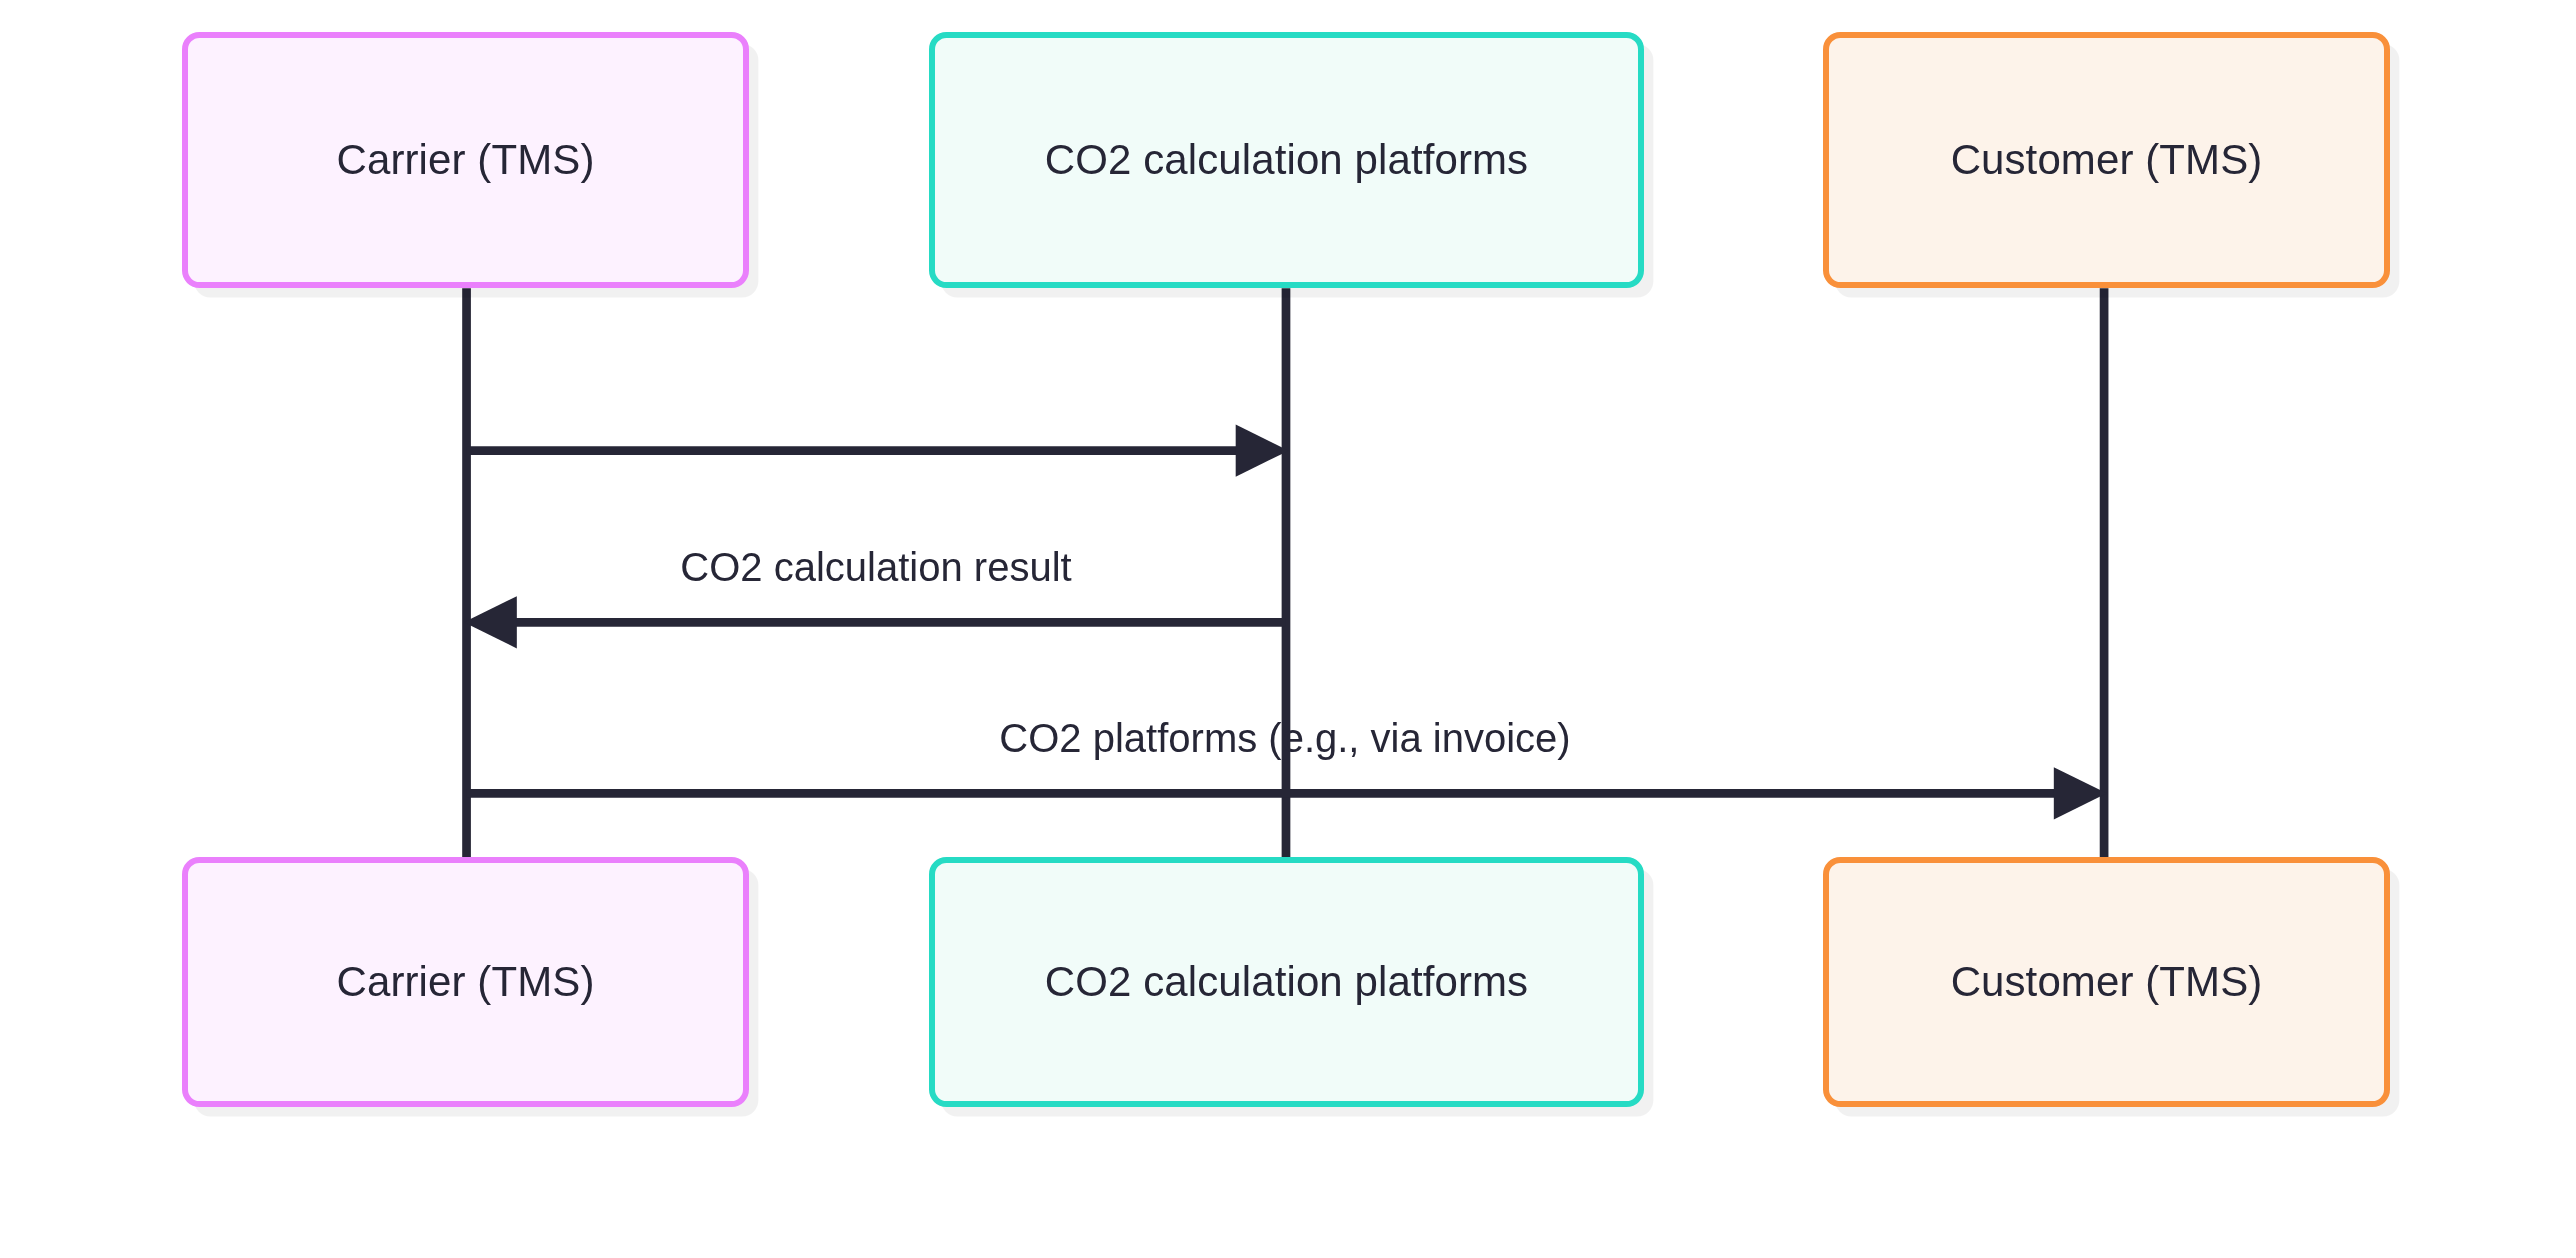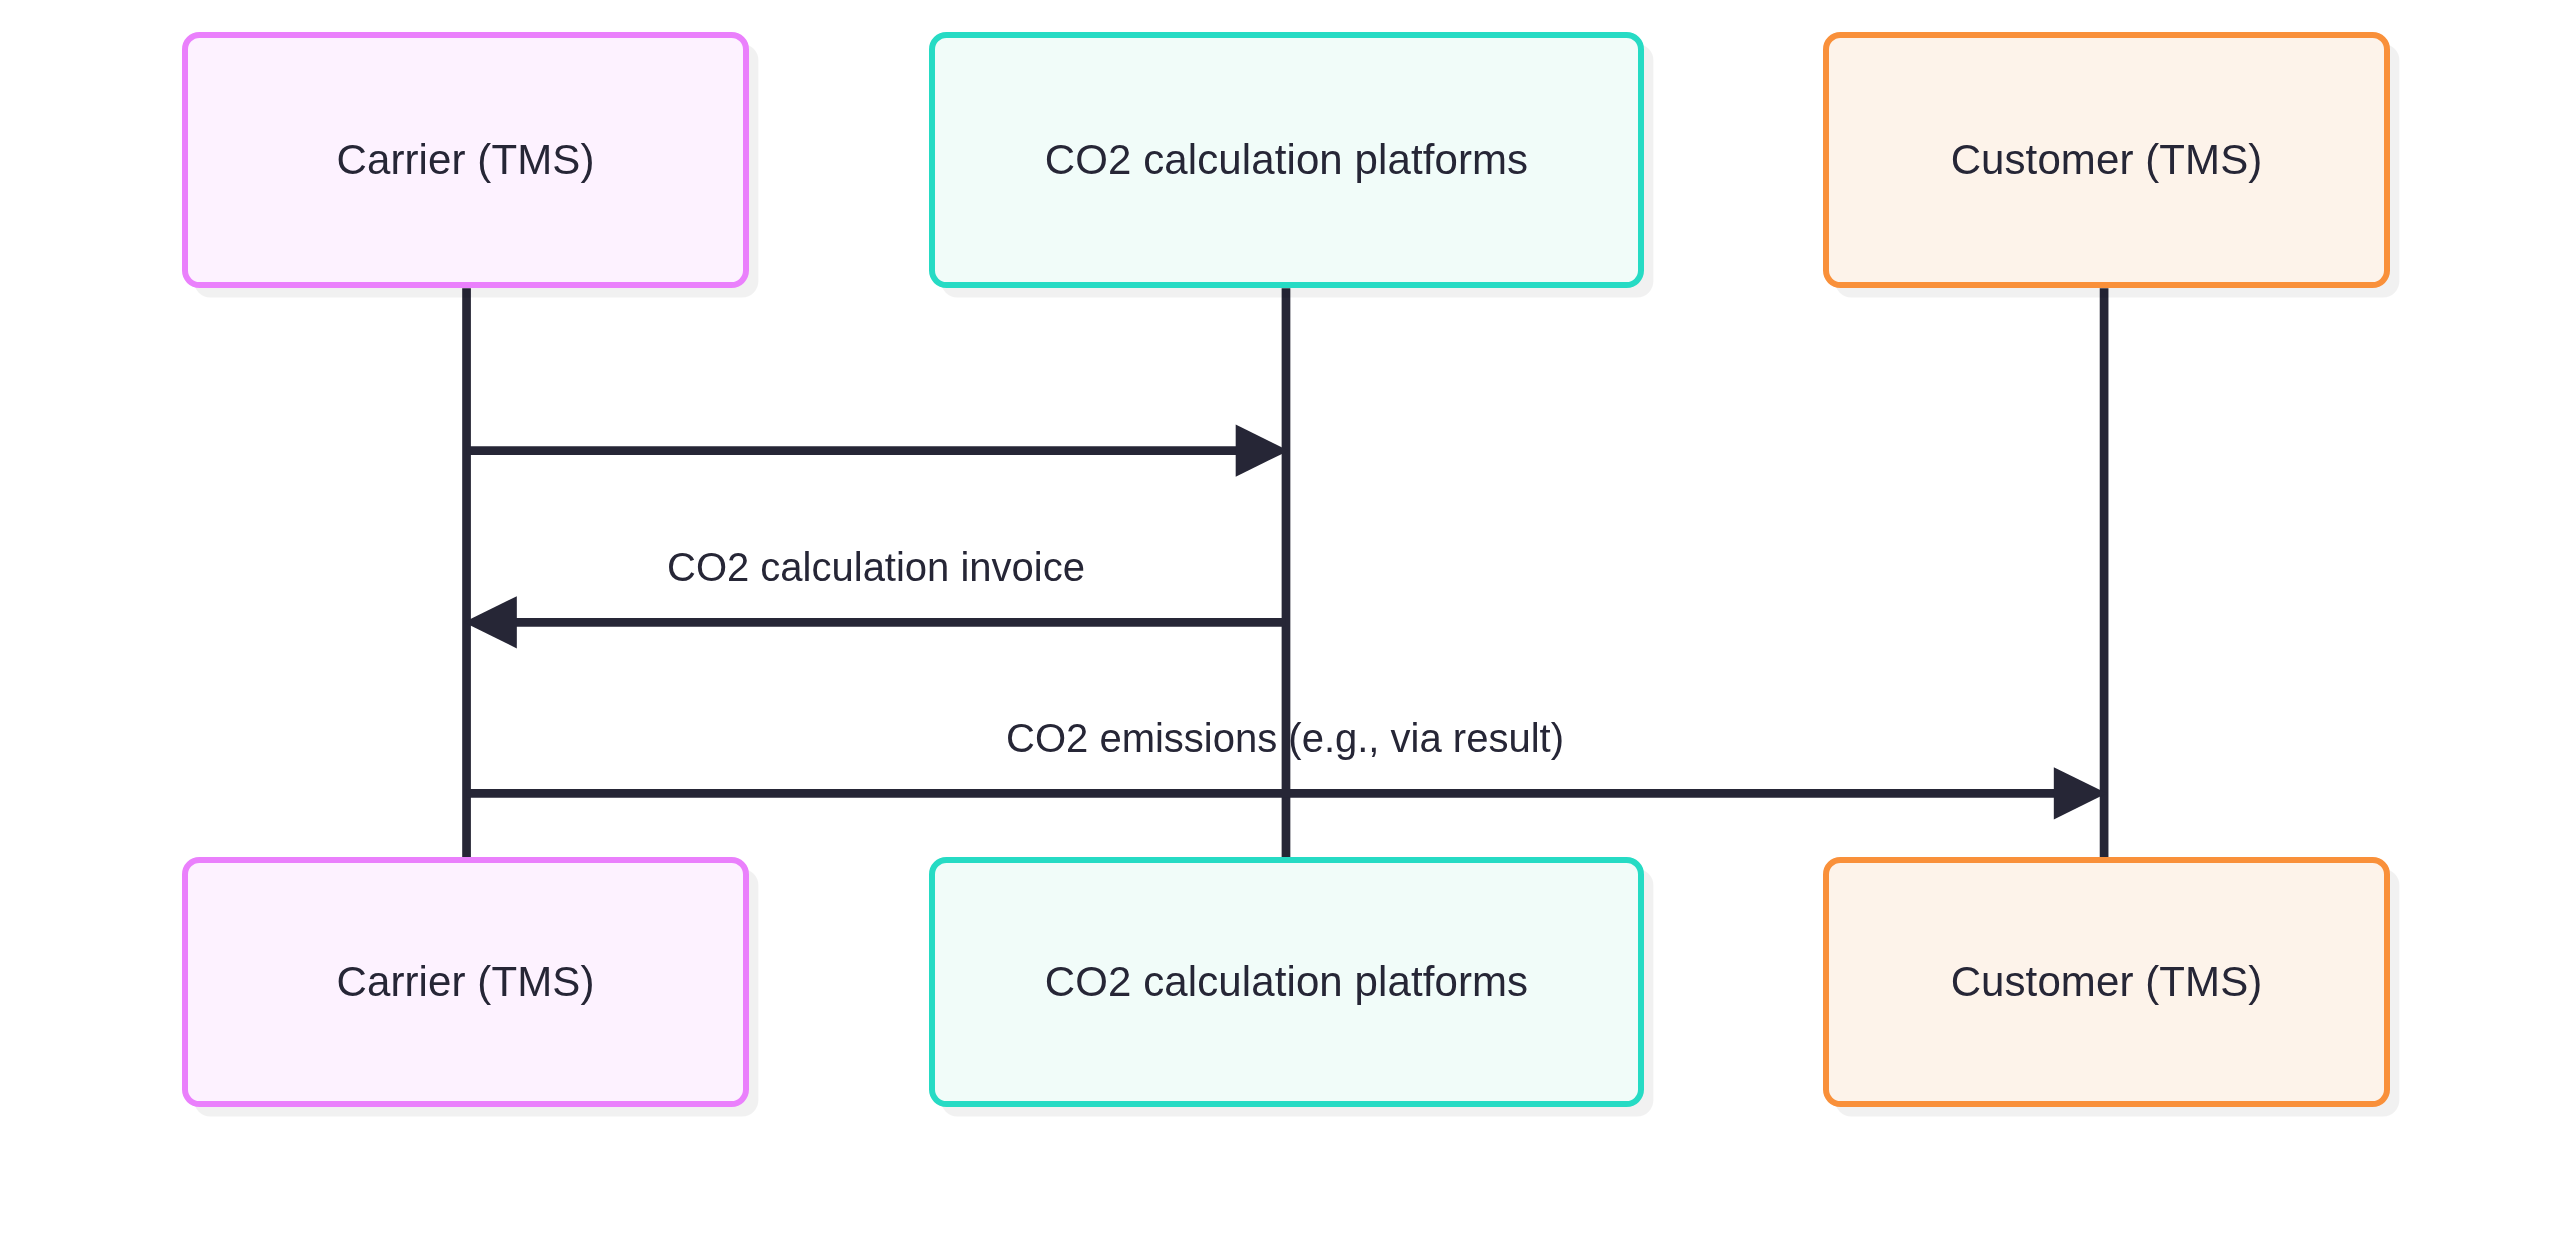--- a/index.html
+++ b/index.html
@@ -91,23 +91,23 @@
 
   <div class="actor-box" style="left:929px; top:32px; width:715px; height:256px; border-color:#26dbc4; background:#f1fcf9;">
     <span class="actor-label">CO2 calculation platforms</span>
   </div>
 
   <div class="actor-box" style="left:1823px; top:32px; width:567px; height:256px; border-color:#f9903a; background:#fdf3ea;">
     <span class="actor-label">Customer (TMS)</span>
   </div>
 
 
-  <div class="msg-label" style="left:876px; top:547px;">CO2 calculation invoice</div>
+  <div class="msg-label" style="left:876px; top:547px;">CO2 calculation result</div>
 
-  <div class="msg-label" style="left:1285px; top:718px;">CO2 emissions (e.g., via result)</div>
+  <div class="msg-label" style="left:1285px; top:718px;">CO2 platforms (e.g., via invoice)</div>
 
   <div class="actor-box" style="left:182px; top:857px; width:567px; height:250px; border-color:#ea80fc; background:#fdf2ff;">
     <span class="actor-label">Carrier (TMS)</span>
   </div>
 
   <div class="actor-box" style="left:929px; top:857px; width:715px; height:250px; border-color:#26dbc4; background:#f1fcf9;">
     <span class="actor-label">CO2 calculation platforms</span>
   </div>
 
   <div class="actor-box" style="left:1823px; top:857px; width:567px; height:250px; border-color:#f9903a; background:#fdf3ea;">

